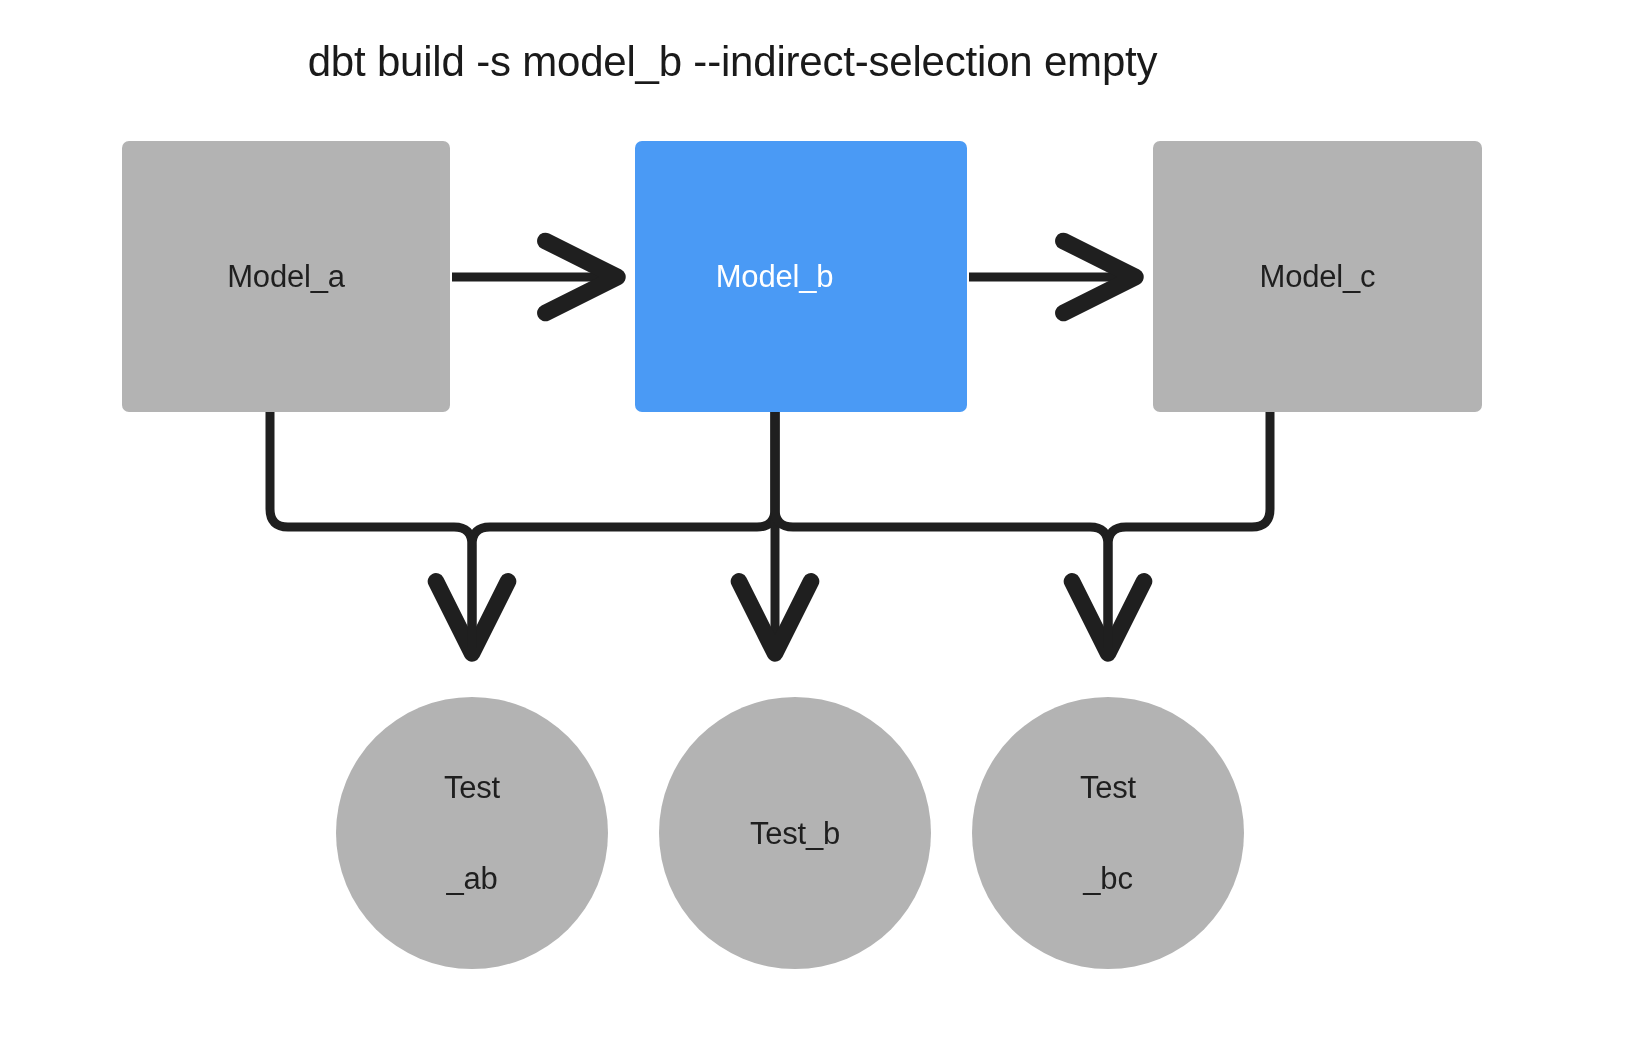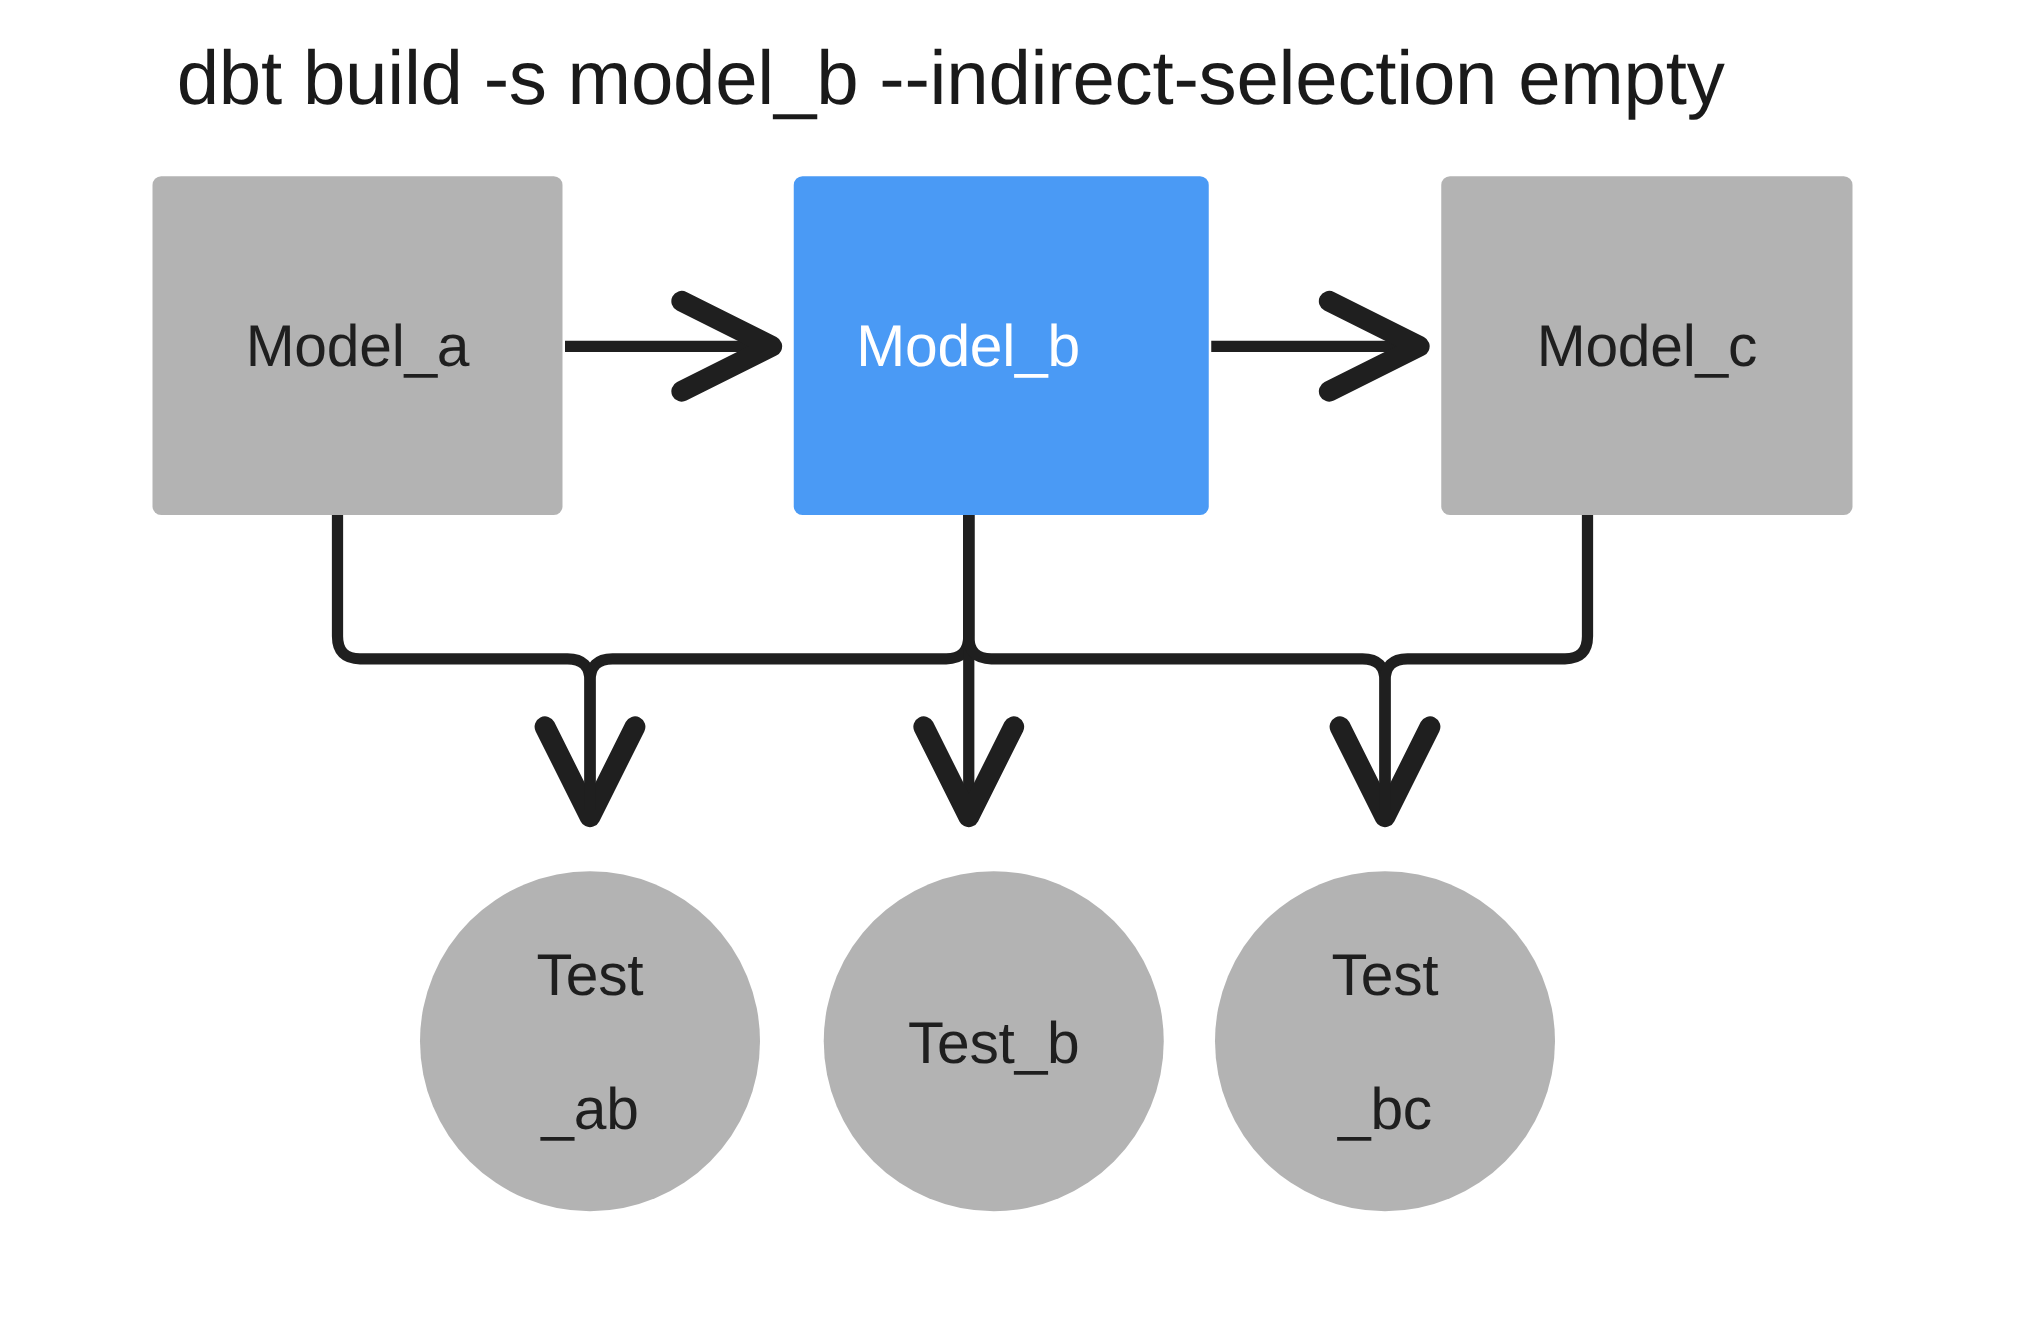--- a/index.html
+++ b/index.html
@@ -25,35 +25,34 @@
     top: 0;
     width: 1630px;
     height: 1060px;
   }
   .diagram-title {
     position: absolute;
     left: 0;
     top: 30px;
     width: 1465px;
     text-align: center;
-    font-size: 61px;
+    font-size: 42px;
     line-height: 64px;
     color: #1a1a1a;
     font-family: "Liberation Sans", sans-serif;
     white-space: nowrap;
     letter-spacing: -0.2px;
-    padding-left: 28px;
   }
   .node-label {
     position: absolute;
     display: flex;
     align-items: center;
     justify-content: center;
     text-align: center;
-    font-size: 47px;
+    font-size: 31px;
     line-height: 1.0;
     color: #1f1f1f;
     font-family: "Liberation Sans", sans-serif;
     pointer-events: none;
     letter-spacing: -0.2px;
   }
   .node-label.on-accent { color: #ffffff; }
   .node-label .stack { display: block; }
   .node-label .stack span { display: block; }
   .node-label .stack span + span { margin-top: 60px; }

